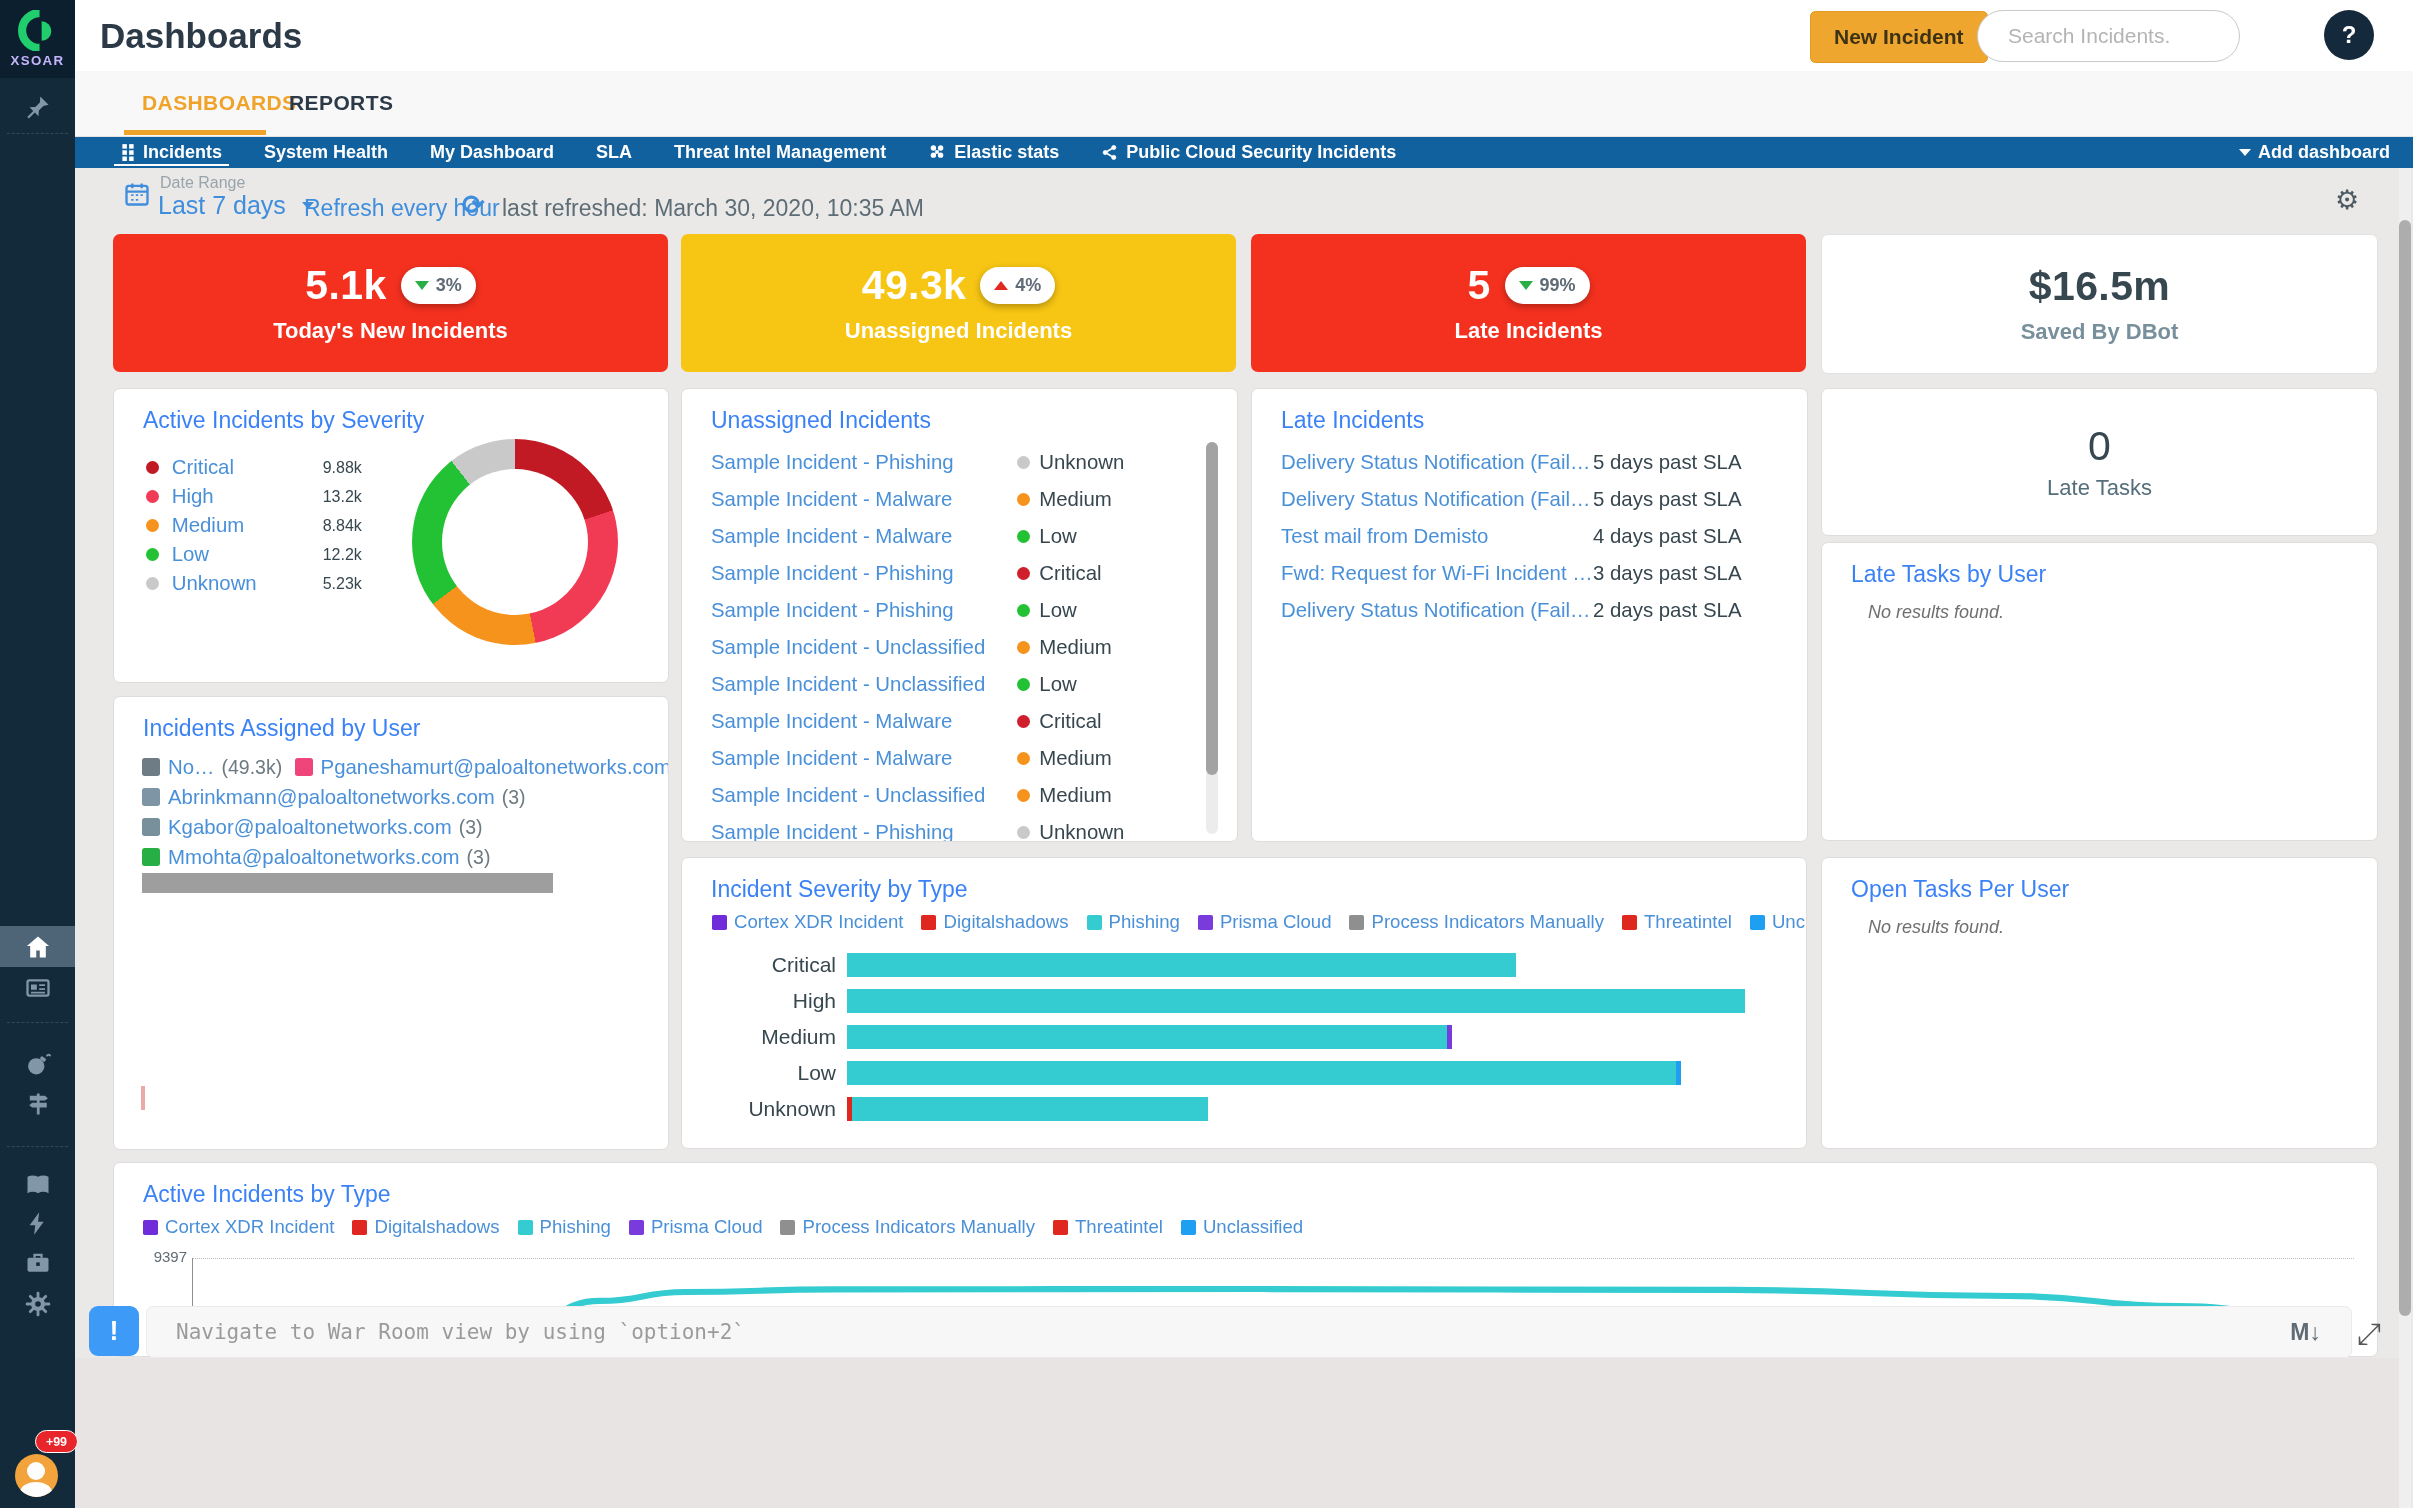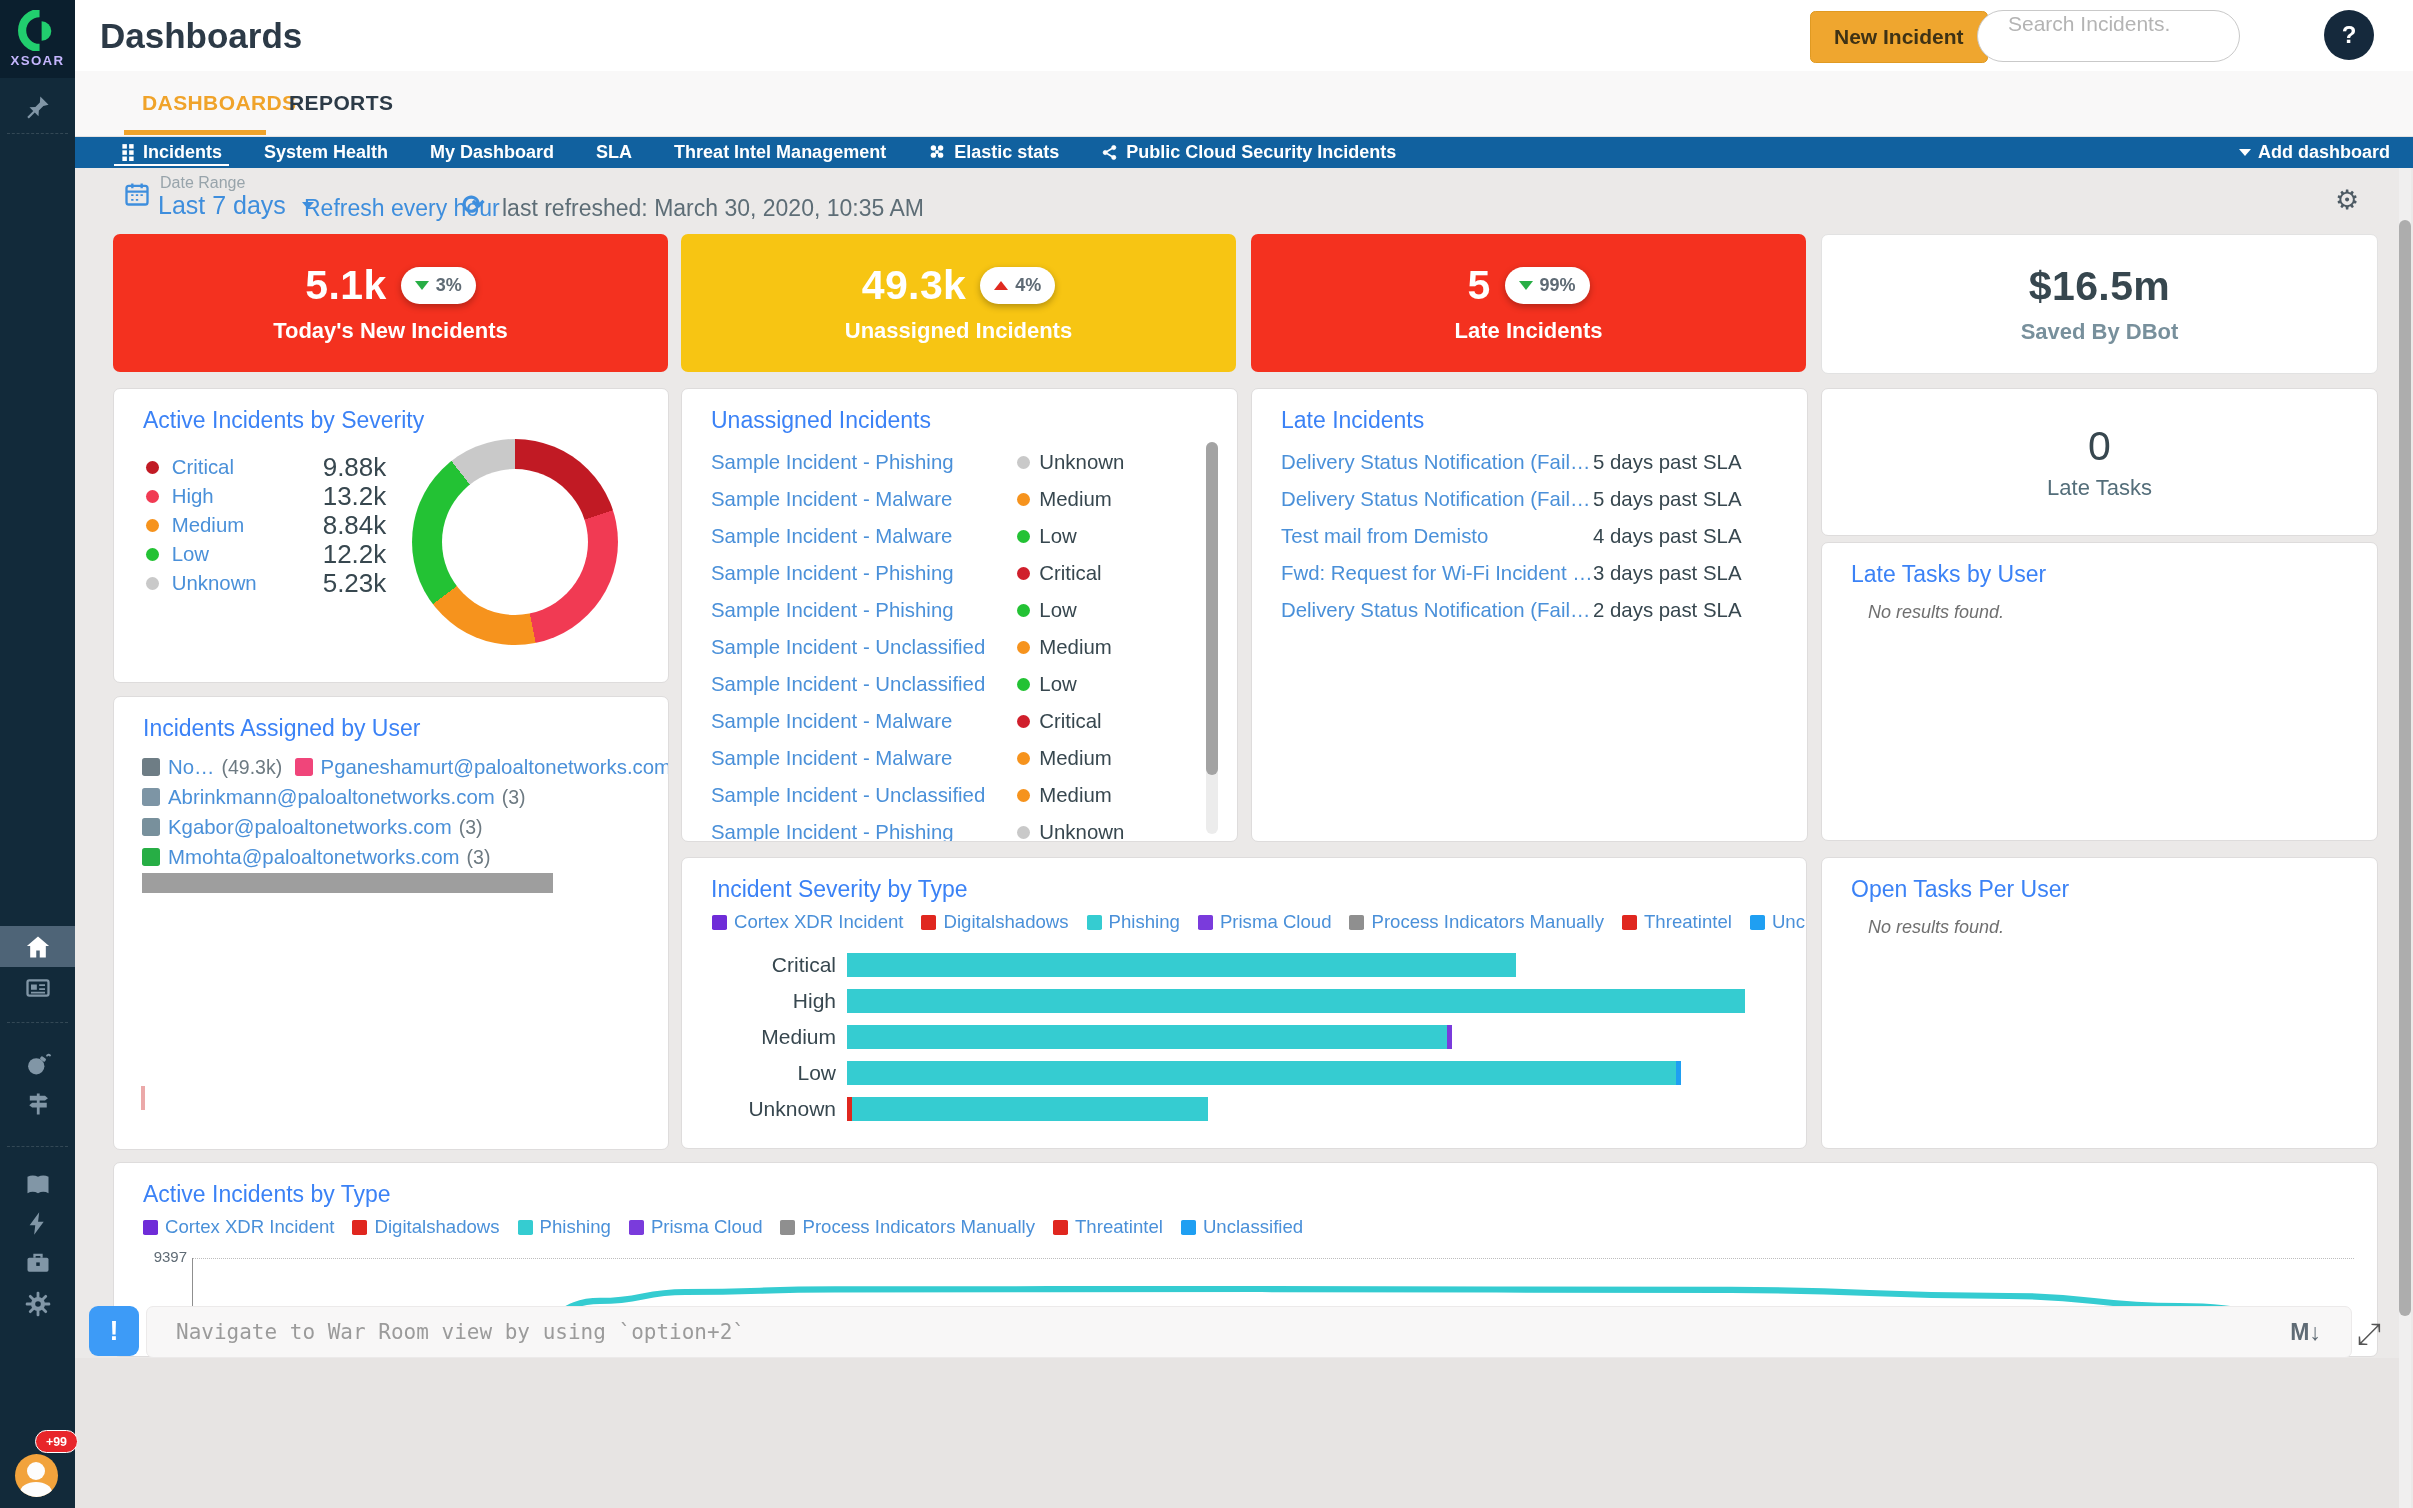--- a/index.html
+++ b/index.html
@@ -24,21 +24,21 @@
   .avatar-badge{position:absolute;left:35px;top:1430px;min-width:34px;height:21px;border-radius:11.5px;
     background:#e8252a;border:1.8px solid #fff;color:#fff;font-size:12.4px;font-weight:bold;
     display:flex;align-items:center;justify-content:center;padding:0 3.5px;z-index:41}
 
   
   .topbar{left:75px;top:0;width:2338px;height:71px;background:#ffffff;z-index:30}
   .page-title{position:absolute;left:25px;top:0;height:71px;line-height:71px;font-size:35px;font-weight:bold;color:#2c3a47}
   .btn-new-incident{position:absolute;left:1735px;top:10.6px;height:50px;padding:0 23px;background:#efa62f;
     border-radius:5.3px;font-size:21px;font-weight:bold;color:#3e3215;display:flex;align-items:center;border:0.9px solid #e09a22}
   .search-pill{position:absolute;left:1902px;top:9.8px;width:261px;height:50px;border:1.8px solid #c9c9c9;
-    border-radius:27px;background:#fff;display:flex;align-items:flex-start}
+    border-radius:27px;background:#fff;display:flex;align-items:center}
   .search-pill input{border:none;outline:none;background:transparent;margin-left:28px;width:204px;
     font-size:21px;color:#444;font-family:"Liberation Sans",sans-serif}
   .search-pill input::placeholder{color:#b4b4b4}
   .help-circle{position:absolute;left:2249px;top:9.8px;width:50px;height:50px;border-radius:50%;
     background:#15293c;color:#fff;font-size:24px;font-weight:bold;display:flex;align-items:center;justify-content:center}
 
   
   .subnav{left:75px;top:71px;width:2338px;height:65px;background:#f9f8f8;border-bottom:0.9px solid #e4e2e2;z-index:29}
   .subtab{position:absolute;top:0;height:64px;line-height:64px;font-size:21px;font-weight:bold;letter-spacing:0.4px}
   .subtab.dashboards{left:67px;color:#f0a32a}
@@ -86,21 +86,21 @@
   .panel{position:absolute;background:#fff;border:0.9px solid #dedcdc;border-radius:7px;overflow:hidden}
   .panel-title{position:absolute;left:29px;top:18px;font-size:23px;color:#3b82f6}
   .empty-note{position:absolute;left:46px;top:59px;font-size:18px;font-style:italic;color:#6f6f6f}
 
   
   .p-severity{left:113px;top:388px;width:554px;height:293px}
   .donut-legend{position:absolute;left:32px;top:64px}
   .dl-row{height:29px;display:flex;align-items:center}
   .dl-dot{width:13.3px;height:13.3px;border-radius:50%;margin-right:12.4px}
   .dl-label{font-size:20.4px;color:#4a90d9;width:151px}
-  .dl-value{font-size:26px;color:#37474f}
+  .dl-value{font-size:16px;color:#37474f}
   .donut{position:absolute;right:50px;top:50px;width:206px;height:206px;border-radius:50%}
   .donut-hole{position:absolute;left:30px;top:30px;width:146px;height:146px;border-radius:50%;background:#fff}
 
   
   .p-unassigned{left:681px;top:388px;width:555px;height:452px}
   .ulist{position:absolute;left:29px;top:55px;width:479px}
   .urow{height:37px;display:flex;align-items:center}
   .urow .uname{font-size:20.4px;color:#4a90d9;width:306px;white-space:nowrap;overflow:hidden}
   .sev{display:flex;align-items:center;gap:9px}
   .sev-dot{width:13.3px;height:13.3px;border-radius:50%}

